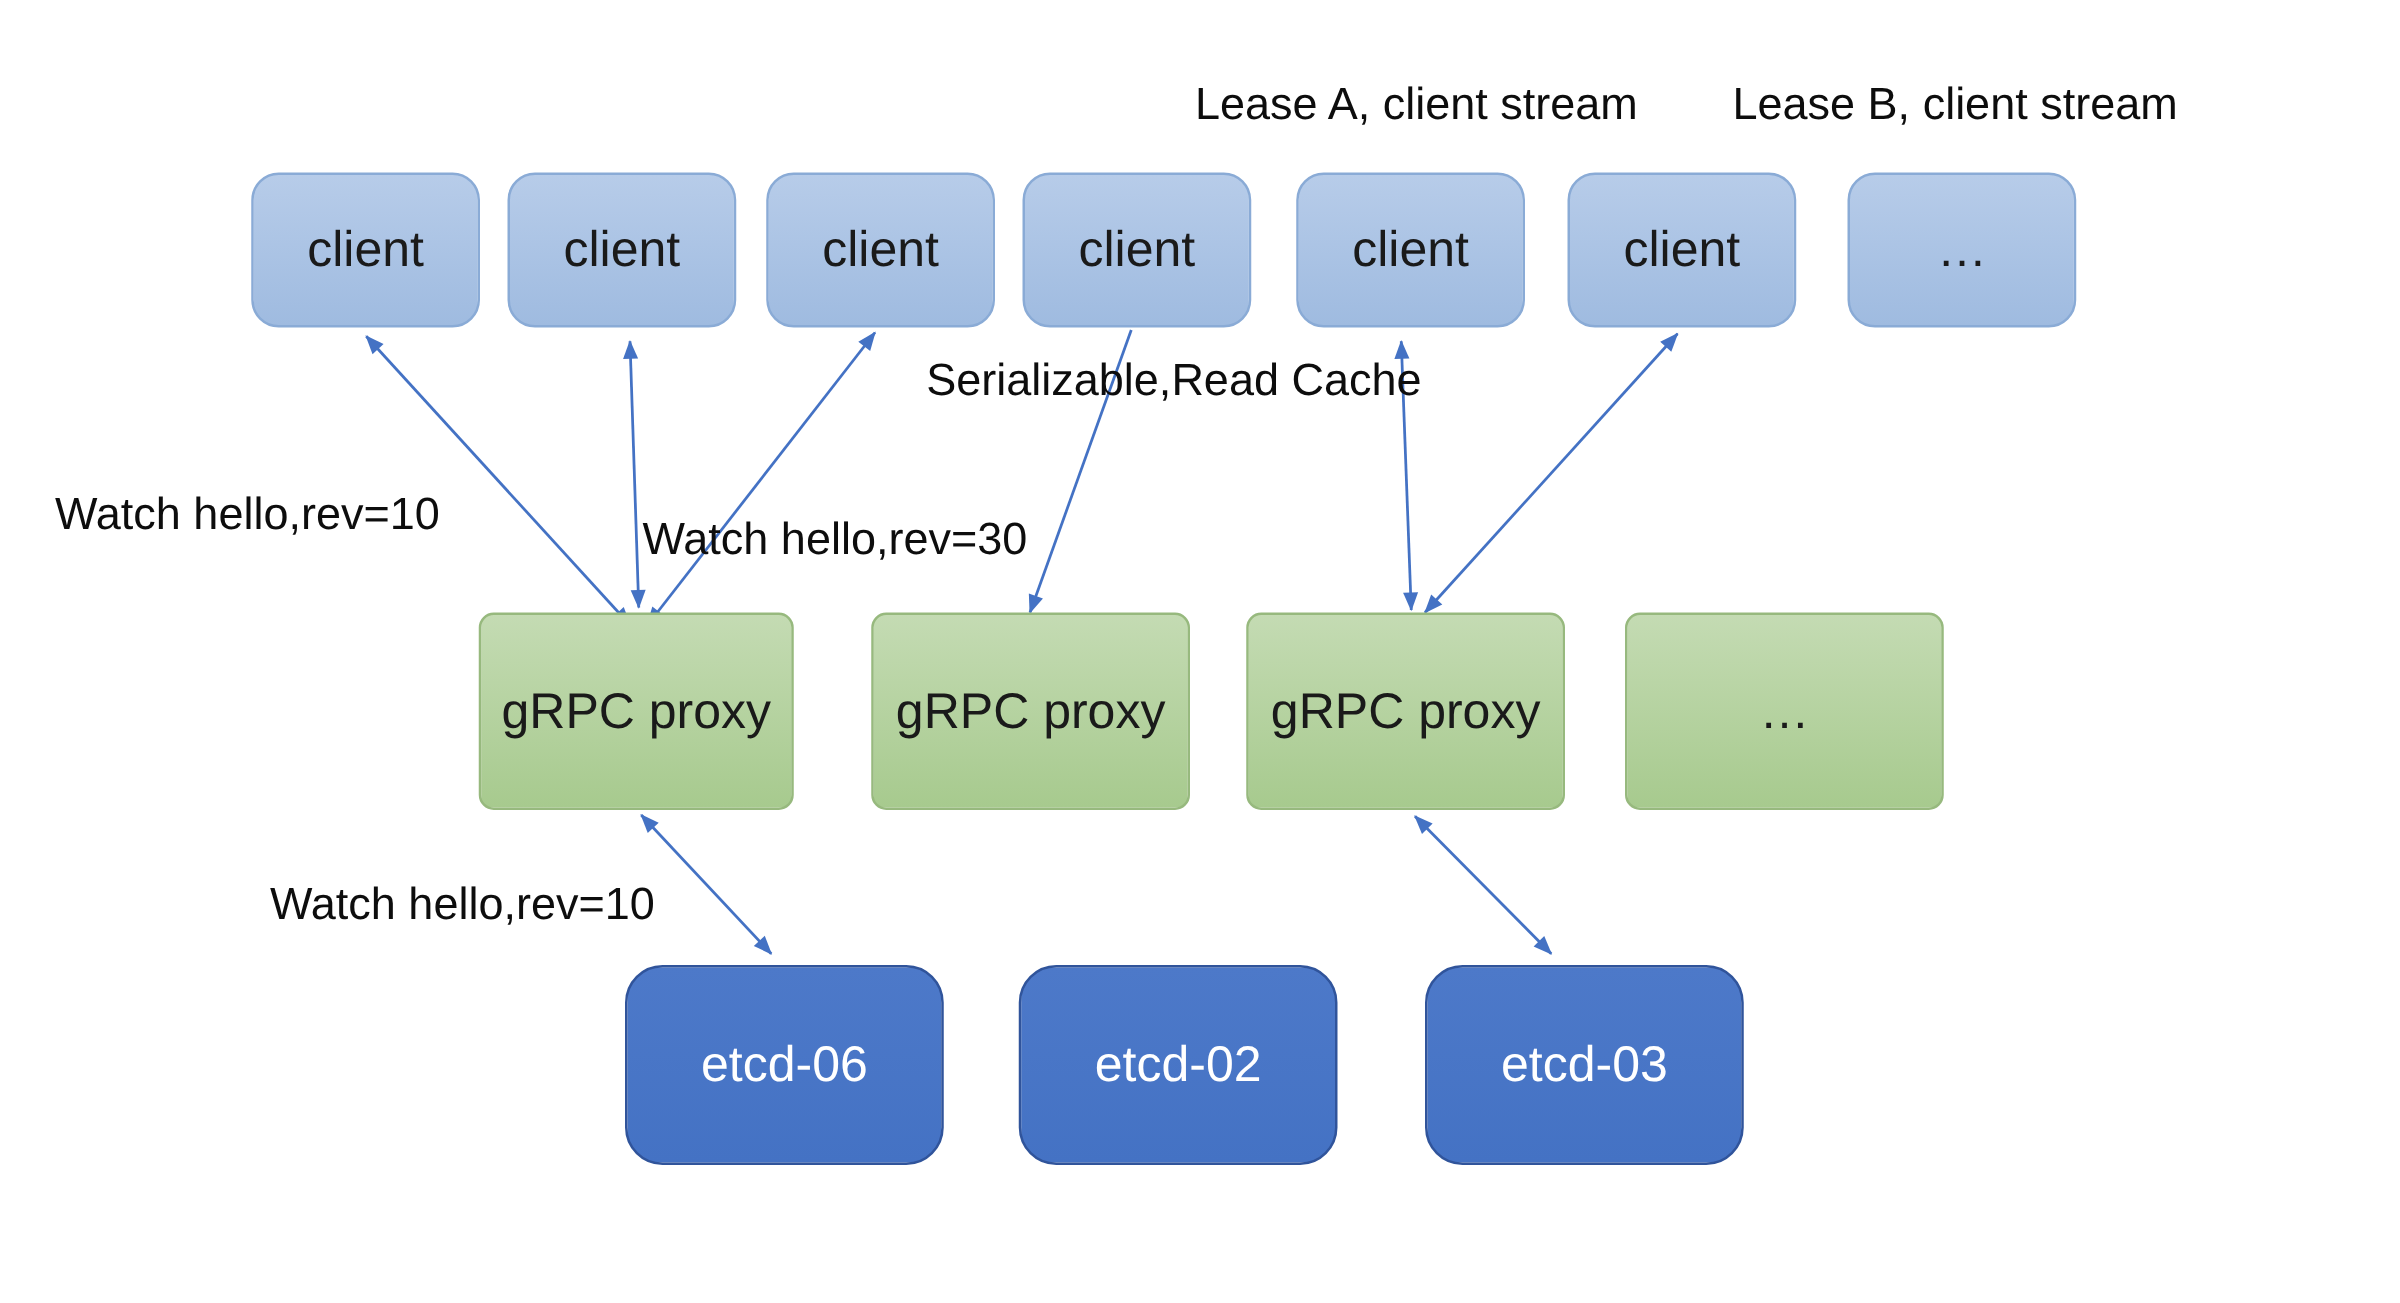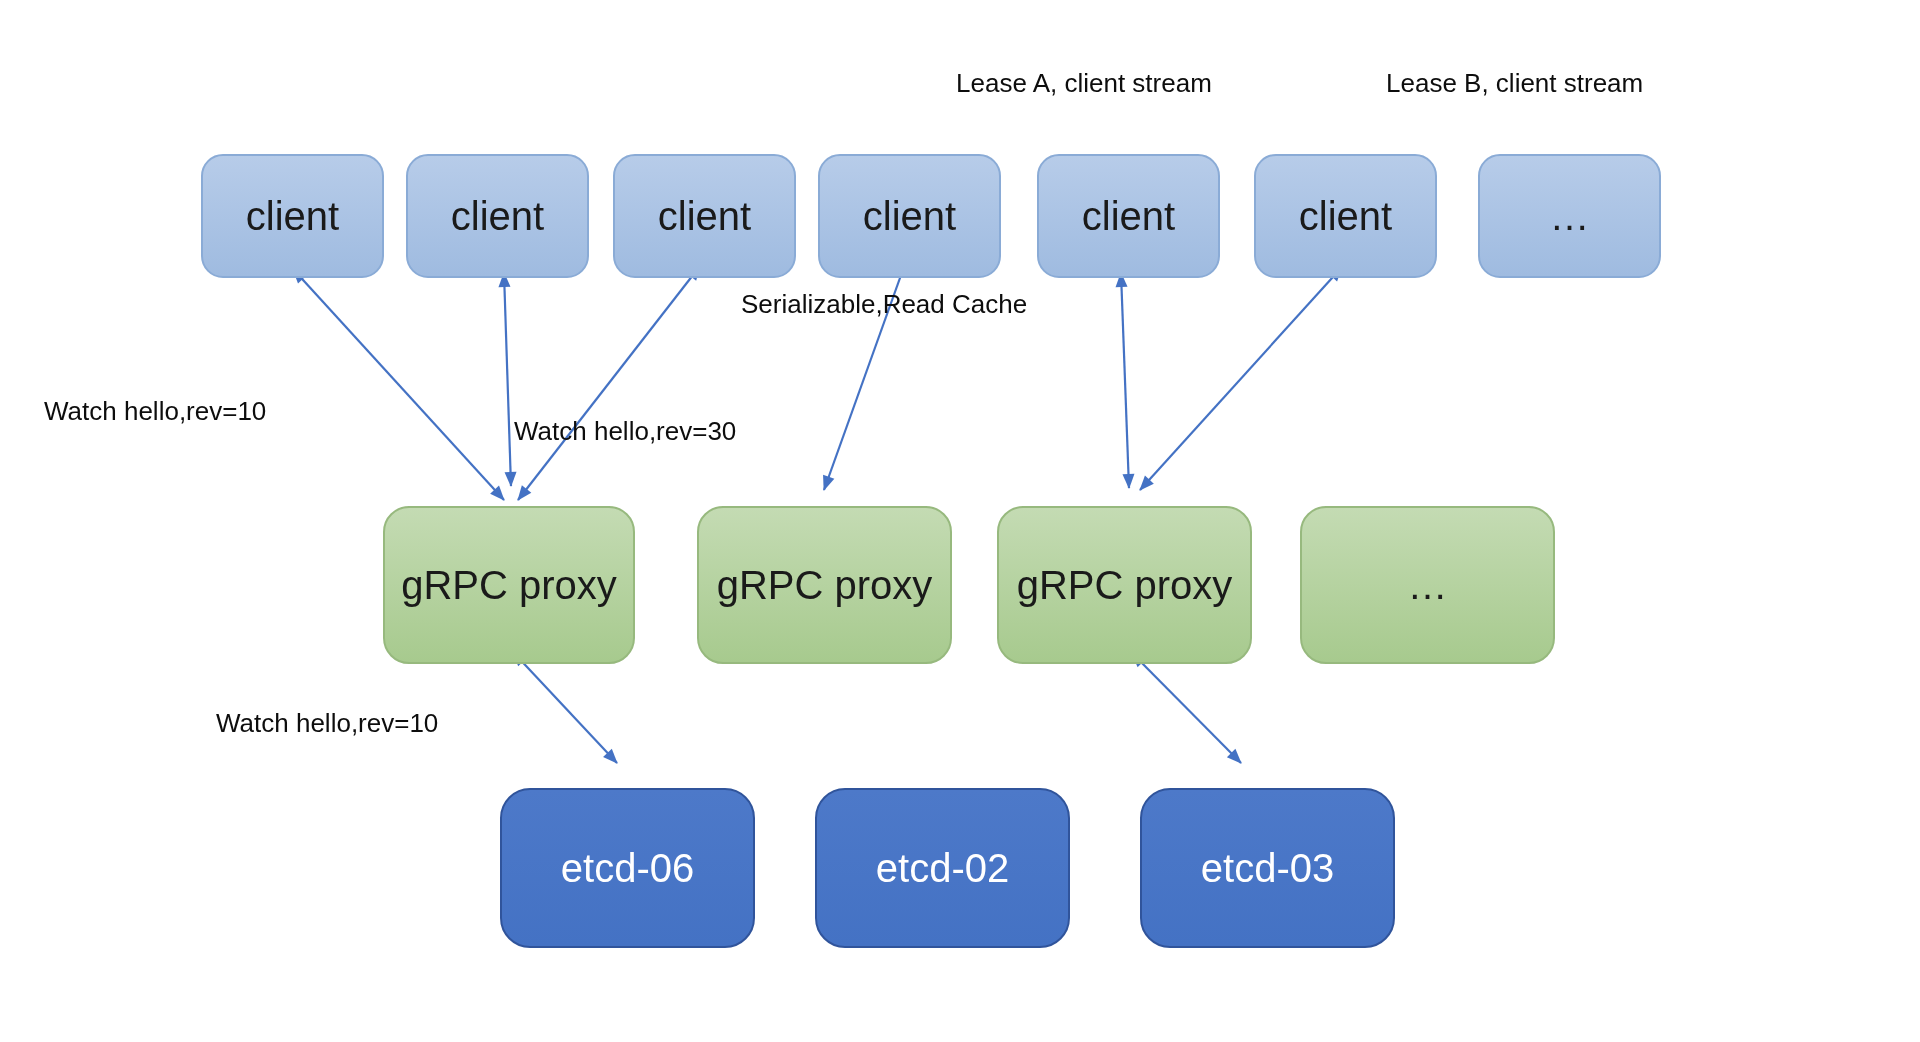--- a/index.html
+++ b/index.html
@@ -9,40 +9,40 @@
     background:var(--background,#ffffff);
     font-family:"Liberation Sans","DejaVu Sans",sans-serif;
     overflow:hidden;
   }
   .arrows{position:absolute;left:0;top:0;width:1920px;height:1042px;pointer-events:none;}
   .arrow-line{stroke:var(--arrow,#4472c4);stroke-width:2.2;fill:none;}
   .ah{fill:var(--arrow,#4472c4);}
   .node{
     position:absolute;display:flex;align-items:center;justify-content:center;
     font-size:40px;color:var(--node-text,#1a1a1a);
-    box-sizing:border-box;white-space:nowrap;margin-top:16px;
+    box-sizing:border-box;white-space:nowrap;
   }
   .client{
     width:183px;height:124px;top:138px;border-radius:22px;
     background:linear-gradient(180deg,var(--client-fill-top,#b7cce9),var(--client-fill-bottom,#9fbbe0));
     border:2px solid var(--client-border,#8aabd6);
   }
   .proxy{
-    height:158px;top:490px;border-radius:26px;
+    height:158px;top:490px;border-radius:12px;
     background:linear-gradient(180deg,var(--proxy-fill-top,#c4dbb3),var(--proxy-fill-bottom,#a7ca8e));
     border:2px solid var(--proxy-border,#97b97e);
   }
   .etcd{
     width:255px;height:160px;top:772px;border-radius:30px;
     background:linear-gradient(180deg,#4d79c9,var(--etcd-fill,#4472c4));
     border:2.5px solid var(--etcd-border,#30549b);
     color:var(--etcd-text,#ffffff);
   }
   .lbl{
-    position:absolute;font-size:26px;line-height:50px;
+    position:absolute;font-size:36px;line-height:50px;
     color:var(--label-text,#0d0d0d);white-space:nowrap;
   }
 </style>
 </head>
 <body>
 
 <div class="canvas">
 
   <svg class="arrows" width="1920" height="1042" viewBox="0 0 1920 1042" xmlns="http://www.w3.org/2000/svg">
     <defs>

